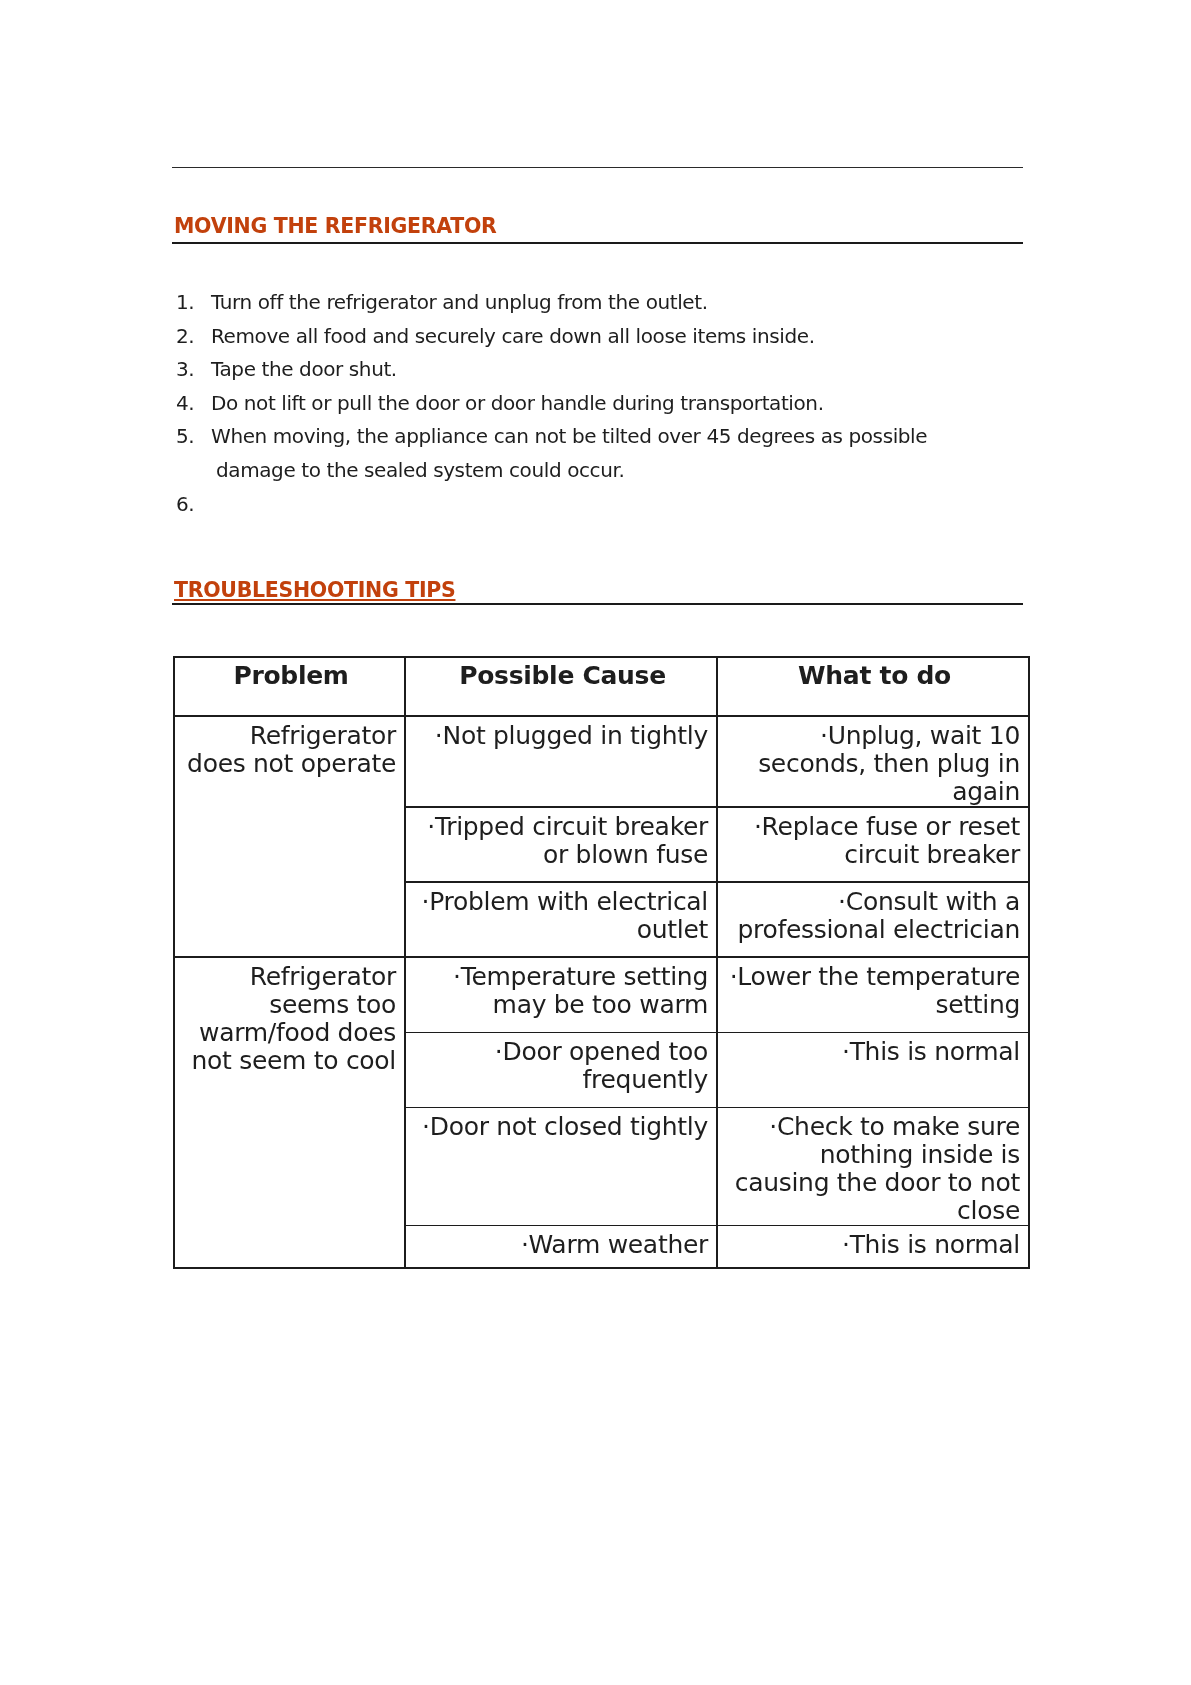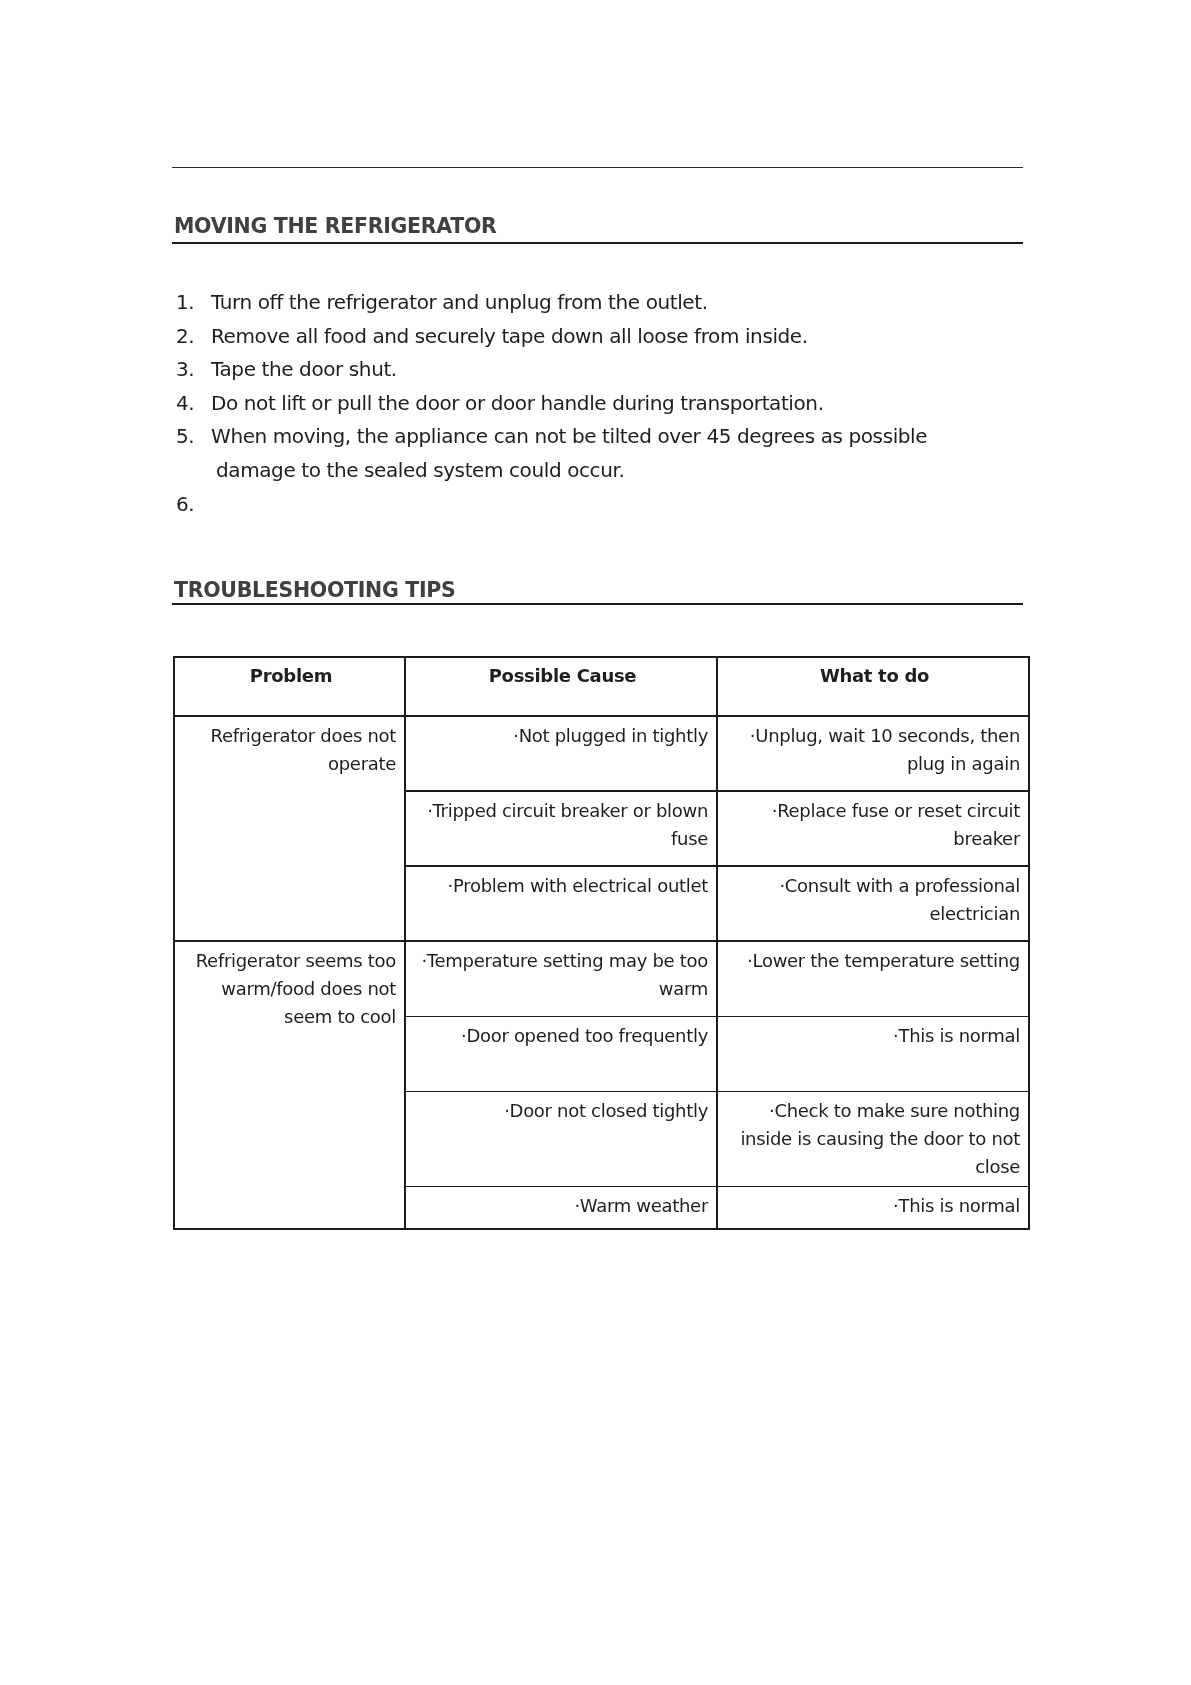--- a/index.html
+++ b/index.html
@@ -1,28 +1,28 @@
 <!DOCTYPE html>
 <html><head>
 <meta charset="utf-8">
 <style>
   html, body { margin:0; padding:0; background:#ffffff; }
   body { width:1191px; height:1685px; position:relative; overflow:hidden;
          font-family:"DejaVu Sans", sans-serif; color:#1e1e1e; }
   .top-rule { position:absolute; left:172px; top:167px; width:851px; height:0; border-top:1.5px solid #2a2a2a; }
   .section-heading { position:absolute; left:174px; font-weight:bold; font-size:20.5px; letter-spacing:-0.3px;
-                     color:#404040; white-space:nowrap; }
+                     color:#c2410c; white-space:nowrap; }
   .heading-rule { position:absolute; left:172px; width:851px; height:0; border-top:2.5px solid #1a1a1a; }
   .steps { position:absolute; left:176px; top:286px; margin:0; padding:0; list-style:none;
            font-size:20px; letter-spacing:-0.4px; line-height:33.6px; }
   .steps li { position:relative; padding-left:35px; white-space:nowrap; }
   .steps .num { position:absolute; left:0; top:0; }
   .steps .cont { display:block; padding-left:5px; }
   table.trouble { position:absolute; left:173px; top:656px; width:857px; border-collapse:collapse;
-                  font-size:18px; letter-spacing:-0.3px;border-radius:17px; }
+                  font-size:25px; letter-spacing:-0.3px;border-radius:17px; }
   table.trouble td, table.trouble th { border:2.5px solid #1c1c1c; vertical-align:top; text-align:right;
                   padding:5px 8px 0 11px; line-height:28px; }
   table.trouble th { font-weight:bold; text-align:center; height:53px; padding-top:4px; }
   table.trouble td.mid { border-top-width:1.5px; border-bottom-width:1.5px; }
   .c1 { width:210px; }
   .c2 { width:291px; }
 </style>
 </head>
 <body>
 
@@ -31,41 +31,41 @@
 <div class="section-heading" style="top:214px;">MOVING THE REFRIGERATOR</div>
 <div class="heading-rule" style="top:242px;"></div>
 
 <ol class="steps">
   <li>
     <span class="num">1.</span>
     <span>Turn off the refrigerator and unplug from the outlet.</span>
   </li>
   <li>
     <span class="num">2.</span>
-    <span>Remove all food and securely tape down all loose from inside.</span>
+    <span>Remove all food and securely care down all loose items inside.</span>
   </li>
   <li>
     <span class="num">3.</span>
     <span>Tape the door shut.</span>
   </li>
   <li>
     <span class="num">4.</span>
     <span>Do not lift or pull the door or door handle during transportation.</span>
   </li>
   <li>
     <span class="num">5.</span>
     <span>When moving, the appliance can not be tilted over 45 degrees as possible</span>
     <span class="cont">damage to the sealed system could occur.</span>
   </li>
   <li>
     <span class="num">6.</span>
   </li>
 </ol>
 
-<div class="section-heading" style="top:578px;">TROUBLESHOOTING TIPS</div>
+<div class="section-heading" style="top:578px;text-decoration:underline;">TROUBLESHOOTING TIPS</div>
 <div class="heading-rule" style="top:603px;"></div>
 
 <table class="trouble">
   <tbody>
       <tr>
     <th class="c1">Problem</th>
     <th class="c2">Possible Cause</th>
     <th>What to do</th>
   </tr>
   <tr style="height:75px;">

